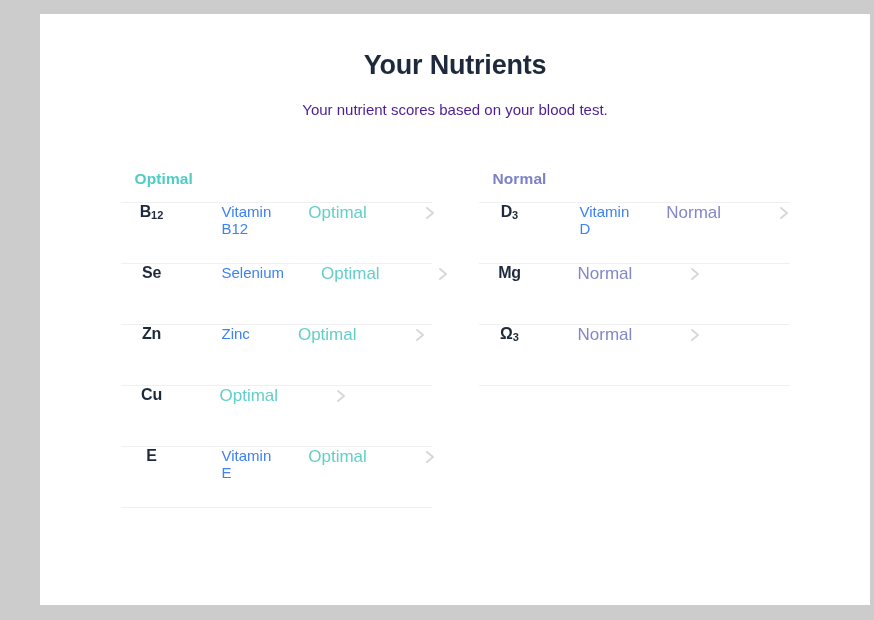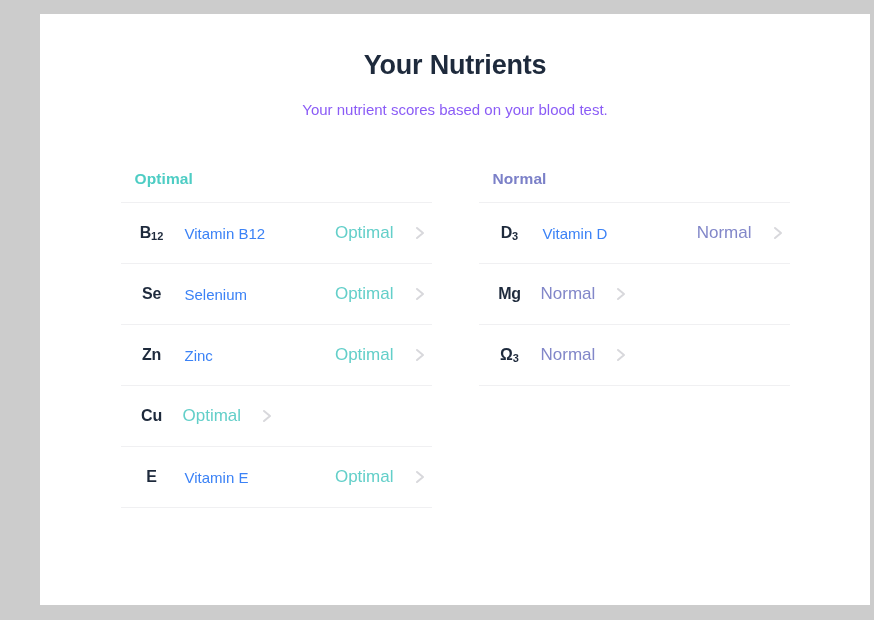--- a/index.html
+++ b/index.html
@@ -33,21 +33,21 @@
     letter-spacing: -0.2px;
     color: #1e2a3c;
   }
 
   #page-subtitle {
     text-align: center;
     margin: 0;
     padding-top: 20px;
     font-size: 15px;
     font-weight: normal;
-    color: #8b5cf6;
+    color: #4c1d95;
   }
 
   #columns {
     position: absolute;
     left: 0;
     top: 156px;
     width: 830px;
     display: flex;
     justify-content: center;
     gap: 47px;
@@ -66,23 +66,24 @@
   .column-header.optimal { color: #4ecdc4; }
   .column-header.normal  { color: #7b80c8; }
 
   .rows {
     border-top: 1px solid #f0f0f2;
   }
 
   .nutrient-row {
     height: 60px;
     display: flex;
-    align-items: center;
+    align-items: flex-start;
     border-bottom: 1px solid #f0f0f2;
     cursor: pointer;
+    gap: 37px;
   }
 
   .symbol {
     width: 62px;
     flex: 0 0 62px;
     text-align: center;
     font-size: 16px;
     font-weight: bold;
     color: #1e2a3c;
     letter-spacing: -0.2px;

